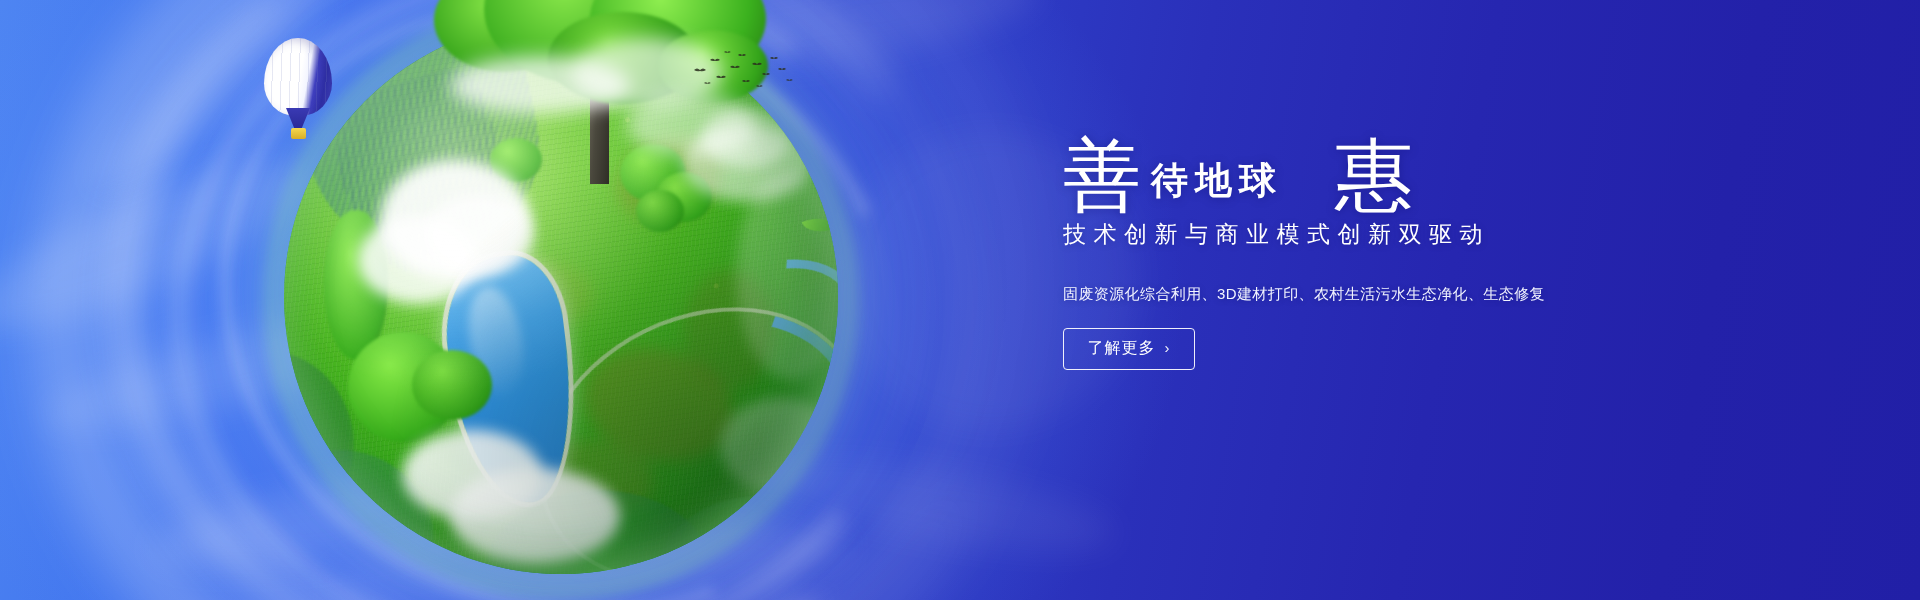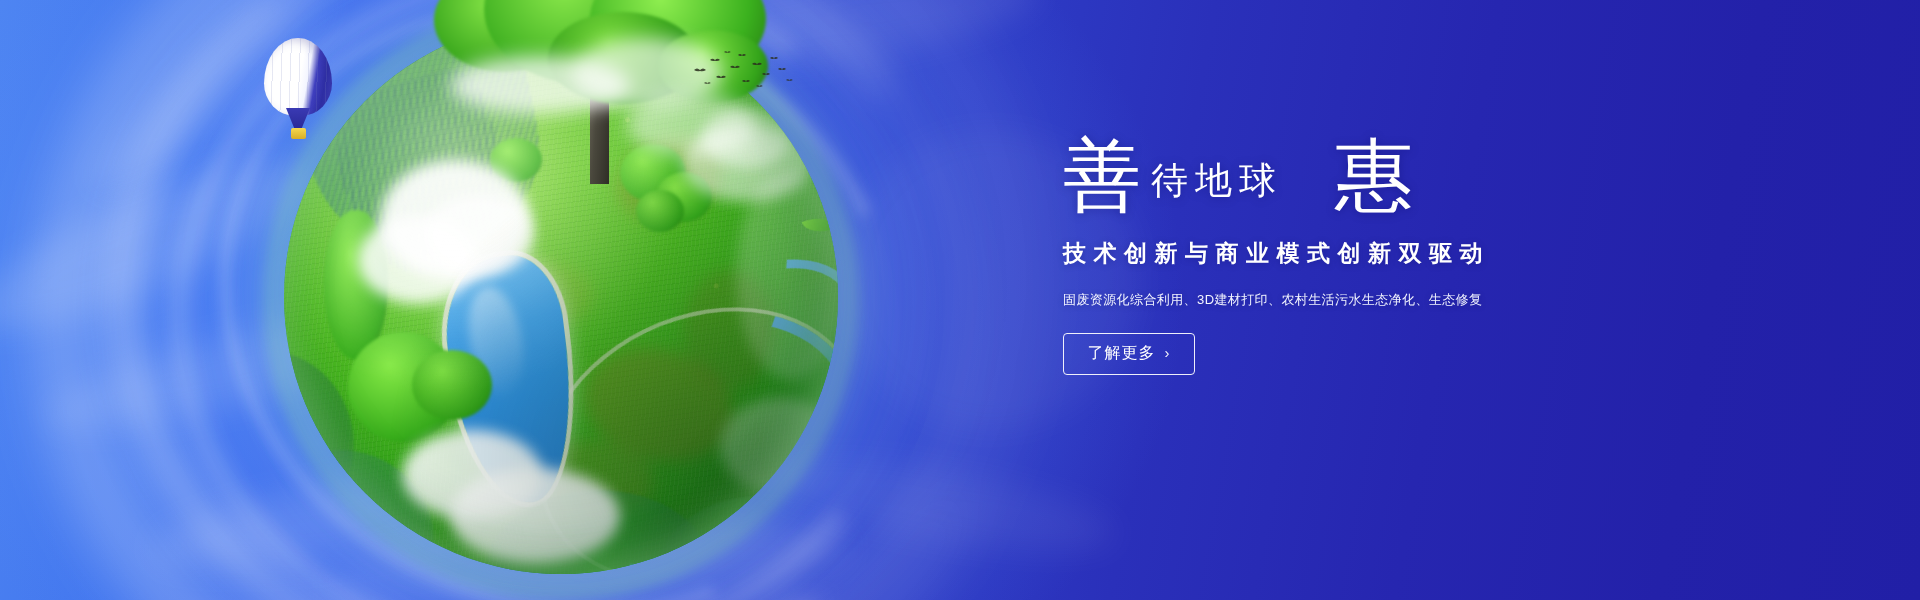--- a/index.html
+++ b/index.html
@@ -293,37 +293,37 @@
     text-shadow:0 1px 10px rgba(10,10,90,.35);
   }
   .hl-big{
     font-family:"Liberation Serif","DejaVu Serif",serif;
     font-size:78px;font-weight:400;letter-spacing:0;
     line-height:.92;
     position:relative;top:4px;
   }
   .hl-small{
     font-family:"Liberation Serif","DejaVu Serif",serif;
-    font-size:37px;font-weight:400;letter-spacing:7px;
+    font-size:37px;font-weight:700;letter-spacing:7px;
     padding-left:10px;
     position:relative;top:-9px;
   }
   .hl-gap{width:52px;flex:none;}
 
   .subtitle{
-    margin-top:30px;
+    margin-top:11px;
     font-size:23px;
     letter-spacing:7.5px;
-    font-weight:700;
+    font-weight:400;
     color:#ffffff;
     text-shadow:0 1px 7px rgba(10,10,90,.30);
   }
   .desc{
-    margin-top:22px;
-    font-size:13px;
+    margin-top:35px;
+    font-size:15px;
     letter-spacing:.4px;
     color:#f2f4ff;
     text-shadow:0 1px 6px rgba(10,10,90,.30);
   }
   .cta{
     margin-top:24px;
     display:inline-flex;align-items:center;justify-content:center;
     gap:9px;
     width:132px;height:42px;
     border:1px solid rgba(255,255,255,.92);

